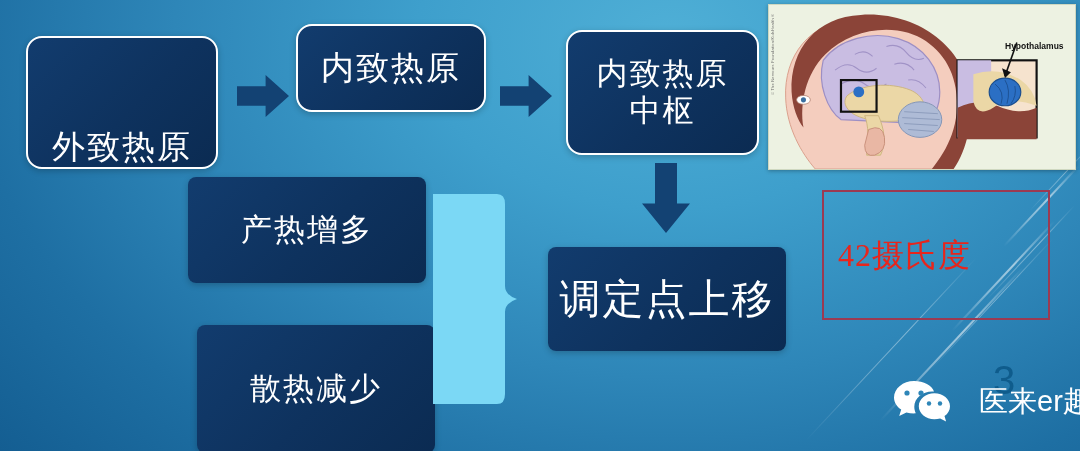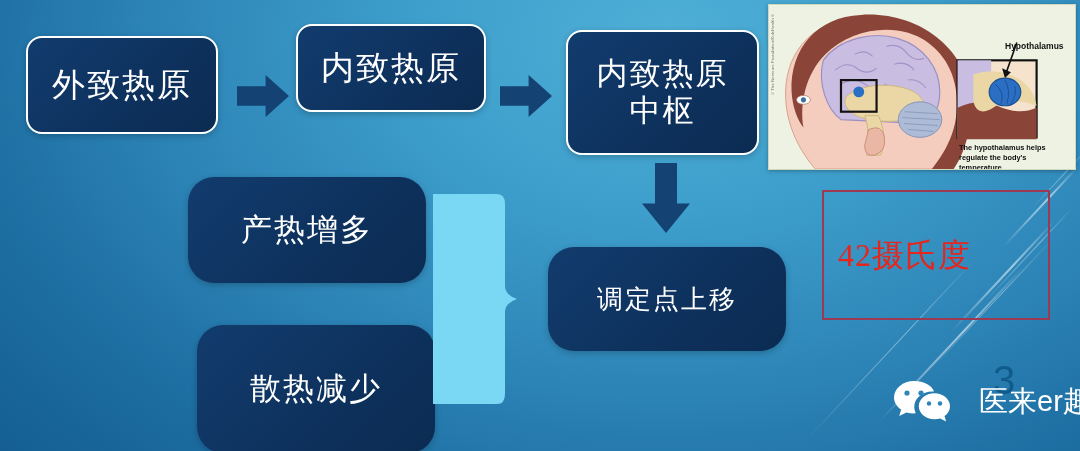--- a/index.html
+++ b/index.html
@@ -29,21 +29,21 @@
     transform-origin: left center;
     height: 1px;
   }
   .streak.thin { height: 1px; opacity: .55; }
   .streak.med  { height: 2px; opacity: .75; }
 
   
   .box {
     position: absolute;
     background: linear-gradient(135deg, #123C6E 0%, #0E325E 55%, #0B2B52 100%);
-    border-radius: 26px;
+    border-radius: 8px;
     display: flex;
     align-items: center;
     justify-content: center;
     text-align: center;
     color: #ffffff;
     letter-spacing: 2px;
     box-shadow: 0 2px 6px rgba(0,0,0,0.22);
     box-sizing: border-box;
   }
   .box.bordered {
@@ -153,38 +153,38 @@
       <div class="streak thin" style="left: 806px; top: 440px; width: 250px; transform: rotate(-47deg);"></div>
       <div class="streak med" style="left: 880px; top: 420px; width: 210px; transform: rotate(-47deg);"></div>
       <div class="streak thin" style="left: 930px; top: 370px; width: 180px; transform: rotate(-47deg);"></div>
       <div class="streak med" style="left: 952px; top: 330px; width: 150px; transform: rotate(-47deg);"></div>
       <div class="streak thin" style="left: 986px; top: 300px; width: 130px; transform: rotate(-47deg);"></div>
       <div class="streak med" style="left: 1004px; top: 245px; width: 110px; transform: rotate(-47deg);"></div>
       <div class="streak thin" style="left: 1030px; top: 210px; width: 90px; transform: rotate(-47deg);"></div>
     </div>
 
   <div id="boxes-host">
-      <div class="box bordered" style="left: 26px; top: 36px; width: 192px; height: 98px;">
+      <div class="box bordered" style="left: 26px; top: 36px; width: 192px; height: 133px; align-items: flex-end;">
         <div class="txt" style="font-size: 33px;">外致热原</div>
       </div>
       <div class="box bordered" style="left: 296px; top: 24px; width: 190px; height: 88px;">
         <div class="txt" style="font-size: 33px;">内致热原</div>
       </div>
       <div class="box bordered" style="left: 566px; top: 30px; width: 193px; height: 125px;">
         <div class="txt" style="font-size: 31px;">内致热原
 中枢</div>
       </div>
       <div class="box" style="left: 188px; top: 177px; width: 238px; height: 106px;">
         <div class="txt" style="font-size: 31px;">产热增多</div>
       </div>
       <div class="box" style="left: 197px; top: 325px; width: 238px; height: 128px;">
         <div class="txt" style="font-size: 31px;">散热减少</div>
       </div>
       <div class="box" style="left: 548px; top: 247px; width: 238px; height: 104px;">
-        <div class="txt" style="font-size: 26px;">调定点上移</div>
+        <div class="txt" style="font-size: 41px;">调定点上移</div>
       </div>
     </div>
 
   <div id="arrows-host">
       <div class="arrow-right" style="left: 237px; top: 74px; width: 52px; height: 44px;"></div>
       <div class="arrow-right" style="left: 500px; top: 74px; width: 52px; height: 44px;"></div>
       <div class="arrow-down" style="left: 641px; top: 163px; width: 50px; height: 70px;"></div>
     </div>
 
   <svg class="brace" id="brace-svg" viewBox="0 0 105 218" preserveAspectRatio="none" style="left: 425px; top: 190px; width: 105px; height: 218px;">
@@ -243,21 +243,20 @@
         <path d="M228,80 q10,8 6,20"></path>
           <path d="M238,76 q6,10 2,24"></path>
           <path d="M248,82 q2,10 -4,18"></path>
       </g>
 
       <path d="M250,38 L238,72" stroke="#111" stroke-width="1.6" fill="none"></path>
       <polygon points="238,74 235,64 244,68" fill="#111"></polygon>
     </svg>
     <div class="brain-credit">©The Nemours Foundation/KidsHealth®</div>
     <div class="hypo-label" id="hypo-label" style="left: 204px; top: 36px;">Hypothalamus</div>
-    <div class="brain-caption" id="brain-caption" style="left: 190px; top: 138px;">The hypothalamus helps regulate the body's temperature.</div>
   </div>
 
   <div class="pagenum" id="pagenum" style="left: 993px; top: 360px;">3</div>
 
   <svg class="wechat-logo" id="wechat-logo" width="58" height="44" viewBox="0 0 58 44" style="left: 893px; top: 378px;">
     <path d="M21,3 C10,3 1,10.5 1,19.5 C1,24.4 3.8,28.7 8.2,31.6 L6.2,38 L13.4,34.4 C15.8,35.1 18.3,35.4 21,35.4 C21.6,35.4 22.2,35.4 22.8,35.3 C21.8,33.3 21.3,31.1 21.3,28.8 C21.3,20.2 29.3,13.4 39.2,13.4 C39.8,13.4 40.4,13.4 41,13.5 C39,7.4 30.8,3 21,3 Z" fill="#ffffff"></path>
       <circle cx="14" cy="15" r="2.6" fill="#2E86B8"></circle>
       <circle cx="28" cy="15" r="2.6" fill="#2E86B8"></circle>
     <path d="M57,28.2 C57,21 50,15.2 41.4,15.2 C32.8,15.2 25.8,21 25.8,28.2 C25.8,35.4 32.8,41.2 41.4,41.2 C43.4,41.2 45.3,40.9 47.1,40.4 L53.1,43.4 L51.5,38.1 C54.9,35.7 57,32.2 57,28.2 Z" fill="#ffffff"></path>
       <circle cx="36" cy="25.5" r="2.2" fill="#2E86B8"></circle>

